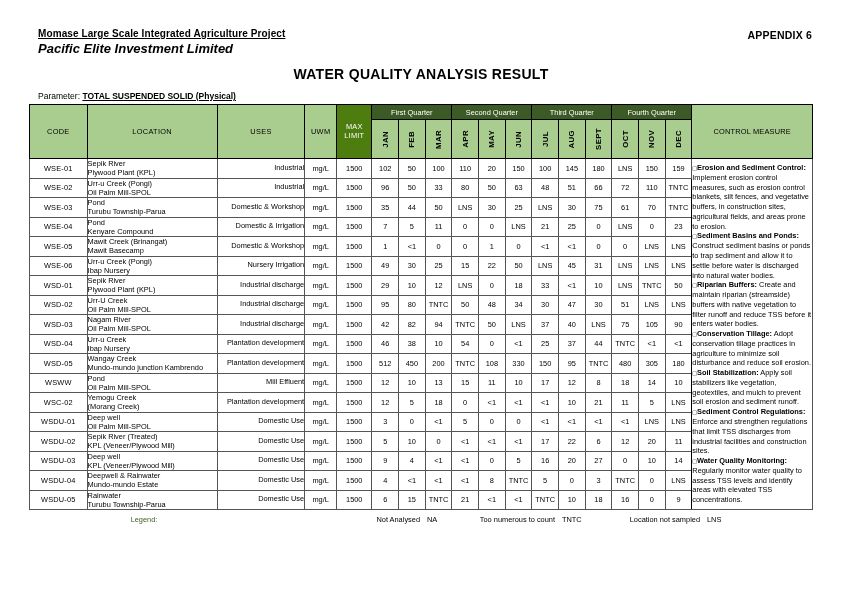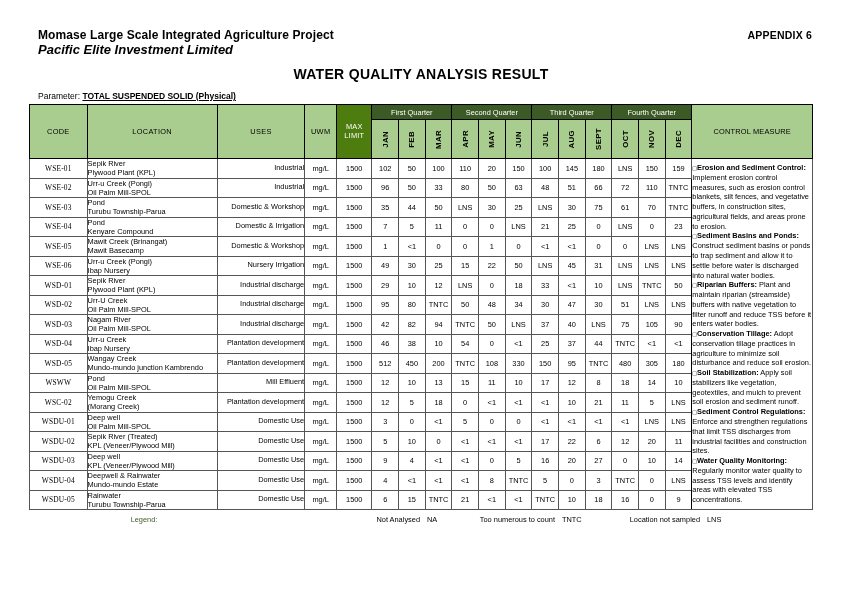--- a/index.html
+++ b/index.html
@@ -28,23 +28,24 @@
     left: 38px;
     top: 28px;
     right: 30px;
   }
   .hdr-row {
     display: flex;
     justify-content: space-between;
     align-items: flex-start;
   }
   .proj-title {
-    font-size: 12px;
+    font-size: 10px;
     font-weight: bold;
     letter-spacing: 0.1px;
+    text-decoration: underline;
   }
   .appendix {
     font-size: 10.5px;
     font-weight: bold;
     letter-spacing: 0.2px;
     padding-top: 1px;
   }
   .company {
     font-size: 13px;
     font-style: italic;
@@ -146,21 +147,20 @@
     letter-spacing: 0.2px;
     border: 1px solid #000 !important;
   }
 
   
   td.code {
     text-align: center;
     font-size: 8.2px;
     letter-spacing: 0.2px;
     padding: 0 2px;
-    font-family: Liberation Serif, serif;
   }
   td.loc {
     text-align: left;
     padding: 1px 3px;
     font-size: 7.5px;
     line-height: 1.25;
   }
   td.uses {
     text-align: right;
     font-size: 7.5px;
@@ -329,21 +329,21 @@
             <td class="val qsep">100</td>
             <td class="val">145</td>
             <td class="val">180</td>
             <td class="val qsep">LNS</td>
             <td class="val">150</td>
             <td class="val">159</td>
             <td class="cm" rowspan="18">
               <div class="cm-inner">
                 <div class="cm-item"><span class="cm-box">□</span><span class="cm-head">Erosion and Sediment Control:</span><span> Implement erosion control measures, such as erosion control blankets, silt fences, and vegetative buffers, in construction sites, agricultural fields, and areas prone to erosion.</span></div>
                 <div class="cm-item"><span class="cm-box">□</span><span class="cm-head">Sediment Basins and Ponds:</span><span> Construct sediment basins or ponds to trap sediment and allow it to settle before water is discharged into natural water bodies.</span></div>
-                <div class="cm-item"><span class="cm-box">□</span><span class="cm-head">Riparian Buffers:</span><span> Plant and maintain riparian (streamside) buffers with native vegetation to filter runoff and reduce TSS before it enters water bodies.</span></div>
+                <div class="cm-item"><span class="cm-box">□</span><span class="cm-head">Riparian Buffers:</span><span> Create and maintain riparian (streamside) buffers with native vegetation to filter runoff and reduce TSS before it enters water bodies.</span></div>
                 <div class="cm-item"><span class="cm-box">□</span><span class="cm-head">Conservation Tillage:</span><span> Adopt conservation tillage practices in agriculture to minimize soil disturbance and reduce soil erosion.</span></div>
                 <div class="cm-item"><span class="cm-box">□</span><span class="cm-head">Soil Stabilization:</span><span> Apply soil stabilizers like vegetation, geotextiles, and mulch to prevent soil erosion and sediment runoff.</span></div>
                 <div class="cm-item"><span class="cm-box">□</span><span class="cm-head">Sediment Control Regulations:</span><span> Enforce and strengthen regulations that limit TSS discharges from industrial facilities and construction sites.</span></div>
                 <div class="cm-item"><span class="cm-box">□</span><span class="cm-head">Water Quality Monitoring:</span><span> Regularly monitor water quality to assess TSS levels and identify areas with elevated TSS concentrations.</span></div>
               </div>
             </td>
           </tr>
           <tr>
             <td class="code">WSE-02</td>
             <td class="loc">

